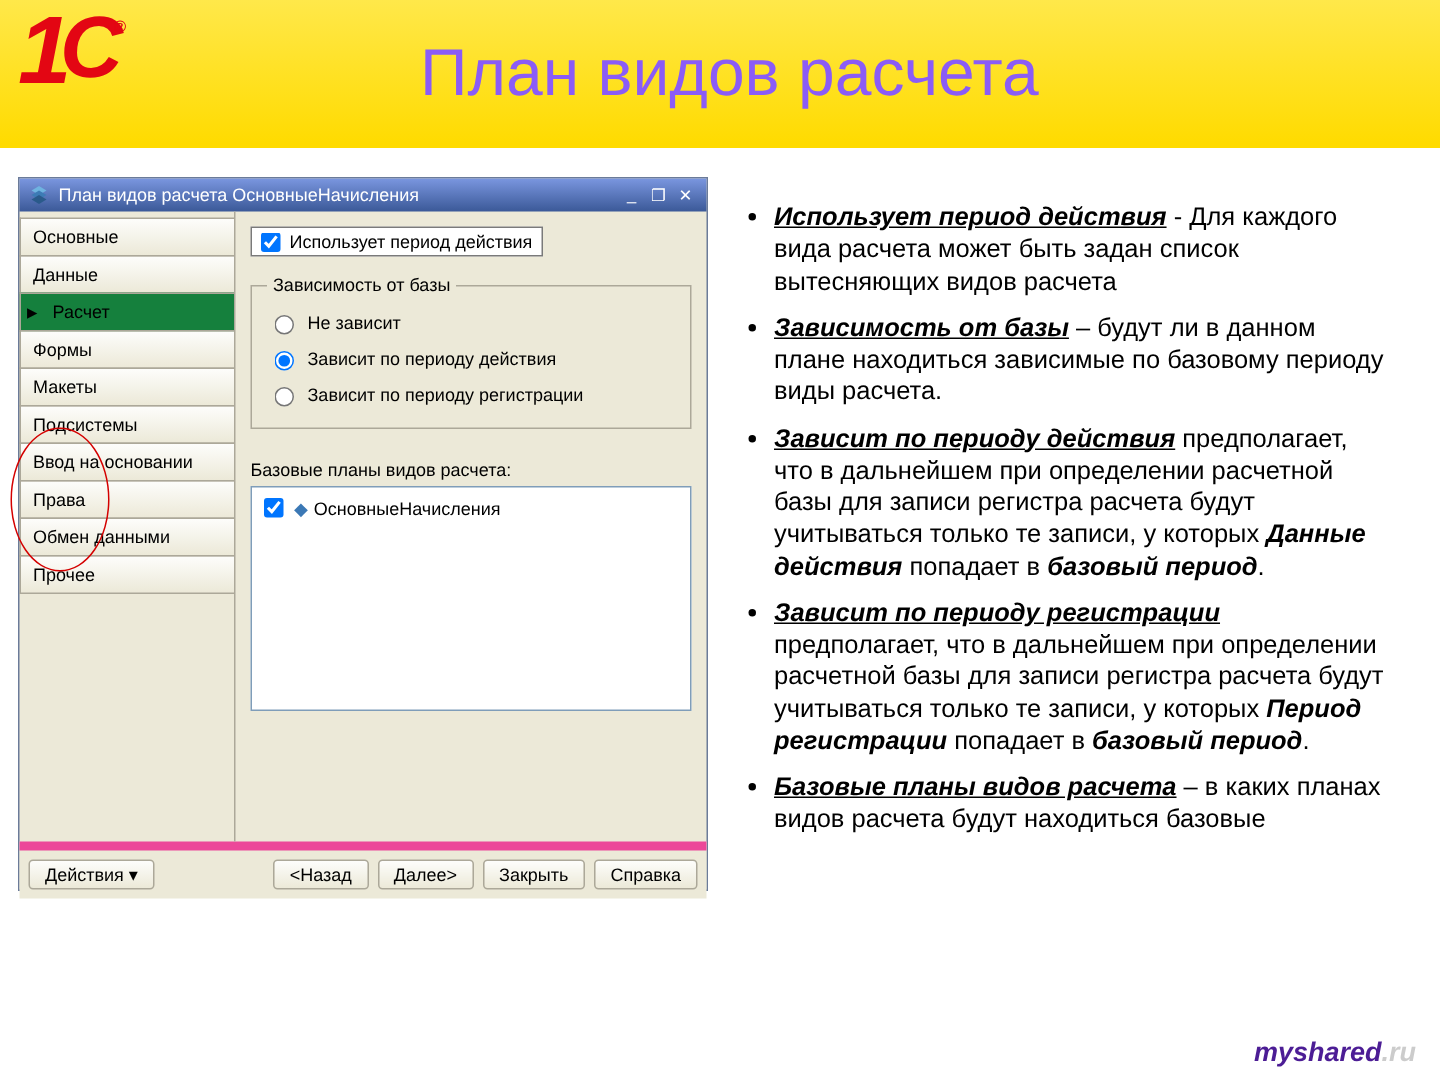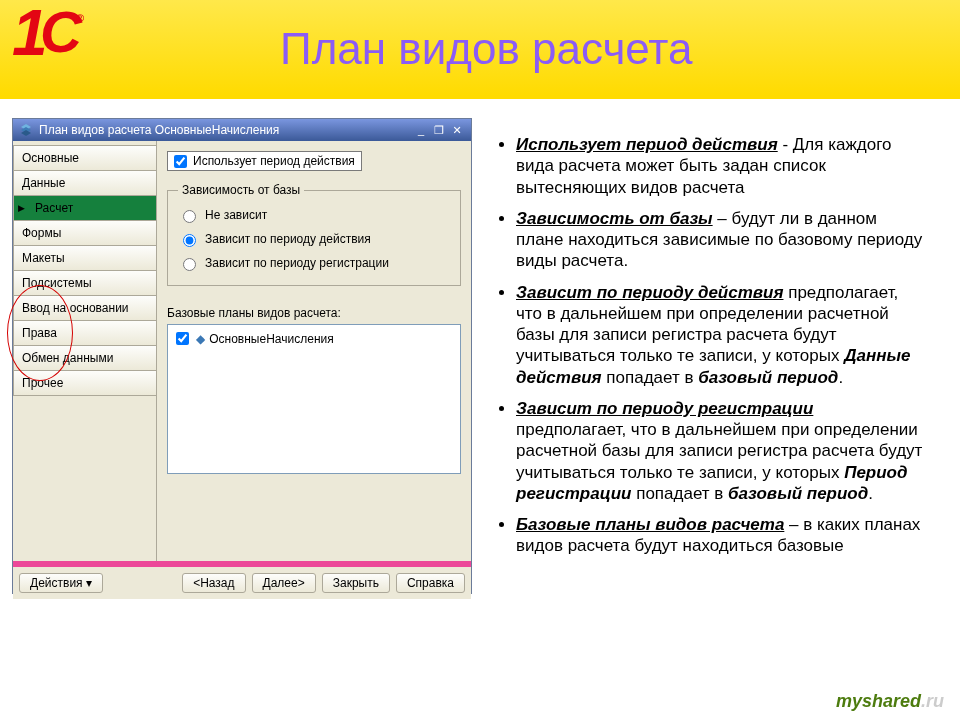--- a/index.html
+++ b/index.html
@@ -219,21 +219,21 @@
   .bi { font-style: italic; font-weight: bold; }
   .biu { font-style: italic; font-weight: bold; text-decoration: underline; }
   .watermark {
     position: absolute;
     right: 16px; bottom: 8px;
     font-size: 18px;
     color: #ccc;
     font-weight: bold;
     font-style: italic;
   }
-  .watermark .my { color: #4d7c0f; }
+  .watermark .my { color: #4c1d95; }
 </style>
 </head>
 <body>
 
 <div class="slide-bg">
   <div class="header-band"></div>
   <div class="header-line"></div>
   <div class="logo">
     <span class="one">1</span>
     <span class="c">С</span>

